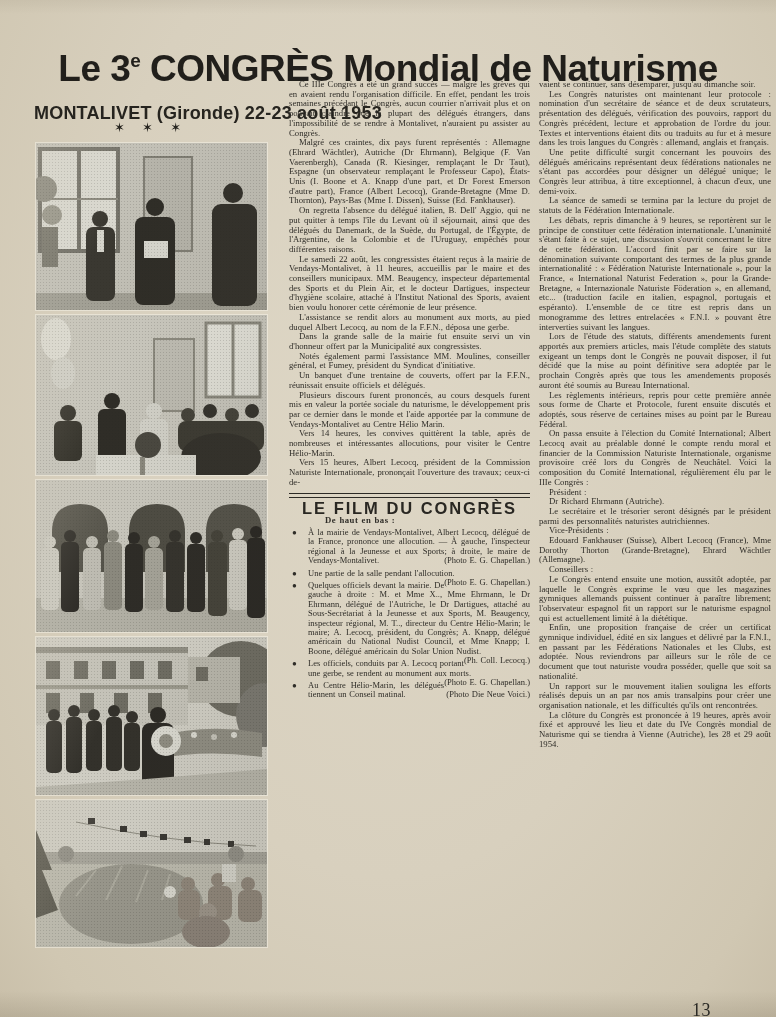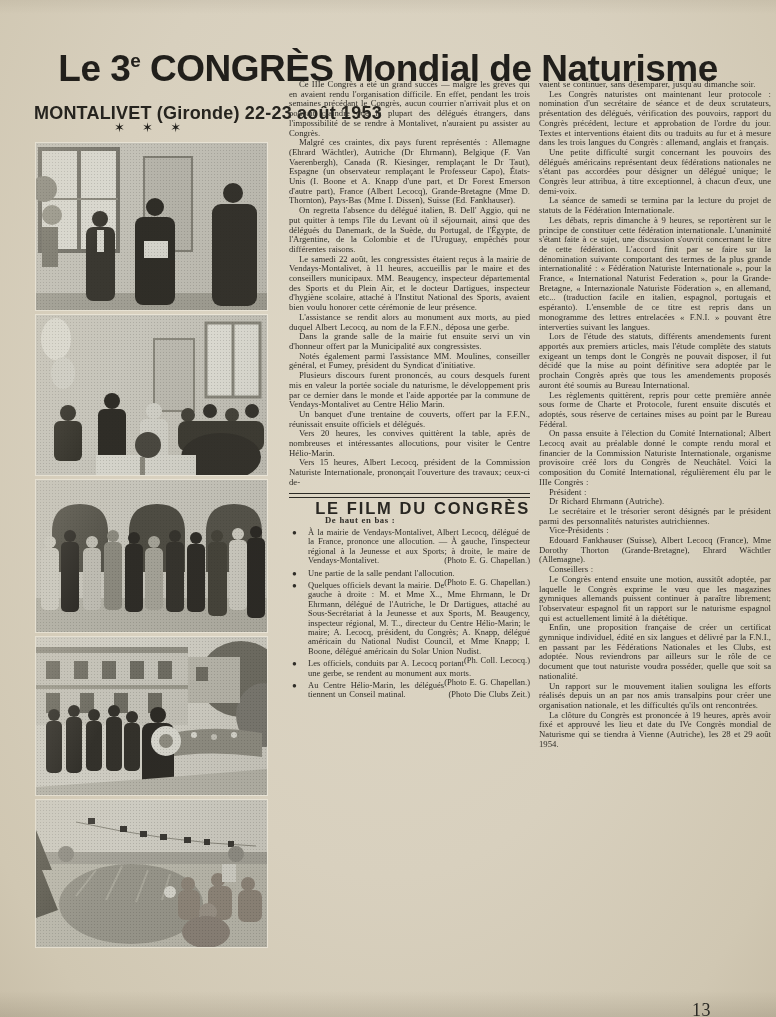--- a/index.html
+++ b/index.html
@@ -46,21 +46,21 @@
   #photo-5{top:657px;height:147px;}
   .col{position:absolute;top:80px;font-size:8.7px;line-height:9.7px;
     text-align:justify;word-spacing:.6px;margin-left:12px;}
   .col-mid{left:277px;width:241px;}
   .col-right{left:527px;width:232px;}
   .para{margin:0;text-indent:10px;}
   .col-right .paras .para:first-child{text-indent:0;}
   .film{margin-top:5px;}
   .double-rule{height:3px;border-top:1.8px solid #2c2a25;border-bottom:1px solid #2c2a25;margin:3px 0 6px 0;}
   .film-heading{
-    margin:2px 0 3px 0;text-align:right;font-family:"Liberation Sans", sans-serif;
+    margin:2px 0 3px 0;text-align:center;font-family:"Liberation Sans", sans-serif;
     font-weight:bold;font-size:16.5px;letter-spacing:1.8px;color:#292722;text-indent:0;
   }
   .film-intro{font-weight:bold;font-size:8.7px;letter-spacing:.5px;margin:0 0 2px 0;padding-left:36px;}
   .film-item{margin:0 0 3px 0;padding-left:19px;position:relative;text-indent:0;
     font-size:8.5px;line-height:9.4px;}
   .film-item .bullet{position:absolute;left:3px;top:0;font-size:8px;line-height:9.4px;}
   .film-item .credit{float:right;}
   .pageno{position:absolute;left:692px;top:956px;font-size:18px;color:#2b2a25;letter-spacing:.5px;margin-top:44px;}
 </style>
 </head>
@@ -241,48 +241,48 @@
 
   <div class="col col-mid">
     <div class="paras">
         <p class="para">Ce IIIe Congrès a été un grand succès — malgré les grèves qui en avaient rendu l'organisation difficile. En effet, pendant les trois semaines précédant le Congrès, aucun courrier n'arrivait plus et on pouvait craindre que la plupart des délégués étrangers, dans l'impossibilité de se rendre à Montalivet, n'auraient pu assister au Congrès.</p>
         <p class="para">Malgré ces craintes, dix pays furent représentés : Allemagne (Ehrard Wächtler), Autriche (Dr Ehrmann), Belgique (F. Van Vaerenbergh), Canada (R. Kiesinger, remplaçant le Dr Taut), Espagne (un observateur remplaçant le Professeur Capo), États-Unis (I. Boone et A. Knapp d'une part, et Dr Forest Emerson d'autre part), France (Albert Lecocq), Grande-Bretagne (Mme D. Thornton), Pays-Bas (Mme I. Dissen), Suisse (Ed. Fankhauser).</p>
         <p class="para">On regretta l'absence du délégué italien, B. Dell' Aggio, qui ne put quitter à temps l'île du Levant où il séjournait, ainsi que des délégués du Danemark, de la Suède, du Portugal, de l'Égypte, de l'Argentine, de la Colombie et de l'Uruguay, empêchés pour différentes raisons.</p>
         <p class="para">Le samedi 22 août, les congressistes étaient reçus à la mairie de Vendays-Montalivet, à 11 heures, accueillis par le maire et des conseillers municipaux. MM. Beaugency, inspecteur départemental des Sports et du Plein Air, et le docteur Dartigues, inspecteur d'hygiène scolaire, attaché à l'Institut National des Sports, avaient bien voulu honorer cette cérémonie de leur présence.</p>
         <p class="para">L'assistance se rendit alors au monument aux morts, au pied duquel Albert Lecocq, au nom de la F.F.N., déposa une gerbe.</p>
         <p class="para">Dans la grande salle de la mairie fut ensuite servi un vin d'honneur offert par la Municipalité aux congressistes.</p>
         <p class="para">Notés également parmi l'assistance MM. Moulines, conseiller général, et Fumey, président du Syndicat d'initiative.</p>
+        <p class="para">Un banquet d'une trentaine de couverts, offert par la F.F.N., réunissait ensuite officiels et délégués.</p>
         <p class="para">Plusieurs discours furent prononcés, au cours desquels furent mis en valeur la portée sociale du naturisme, le développement pris par ce dernier dans le monde et l'aide apportée par la commune de Vendays-Montalivet au Centre Hélio Marin.</p>
-        <p class="para">Un banquet d'une trentaine de couverts, offert par la F.F.N., réunissait ensuite officiels et délégués.</p>
-        <p class="para">Vers 20 heures, les convives quittèrent la table, après de nombreuses et intéressantes allocutions, pour visiter le Centre Hélio-Marin.</p>
+        <p class="para">Vers 14 heures, les convives quittèrent la table, après de nombreuses et intéressantes allocutions, pour visiter le Centre Hélio-Marin.</p>
         <p class="para">Vers 15 heures, Albert Lecocq, président de la Commission Naturiste Internationale, prononçait l'ouverture des travaux; ceux-ci de-</p>
       </div>
     <div class="film">
       <div class="double-rule"></div>
       <h2 class="film-heading">LE FILM DU CONGRÈS</h2>
       <div class="film-intro">De haut en bas :</div>
       <div class="film-items">
           <p class="film-item"><span class="bullet">●</span>À la mairie de Vendays-Montalivet, Albert Lecocq, délégué de la France, prononce une allocution. — À gauche, l'inspecteur régional à la Jeunesse et aux Sports; à droite, le maire de Vendays-Montalivet. <span class="credit">(Photo E. G. Chapellan.)</span></p>
           <p class="film-item"><span class="bullet">●</span>Une partie de la salle pendant l'allocution. <span class="credit">(Photo E. G. Chapellan.)</span></p>
           <p class="film-item"><span class="bullet">●</span>Quelques officiels devant la mairie. De gauche à droite : M. et Mme X.., Mme Ehrmann, le Dr Ehrmann, délégué de l'Autriche, le Dr Dartigues, attaché au Sous-Secrétariat à la Jeunesse et aux Sports, M. Beaugency, inspecteur régional, M. T.., directeur du Centre Hélio-Marin; le maire; A. Lecocq, président, du Congrès; A. Knapp, délégué américain du National Nudist Council, et Mme Knapp; I. Boone, délégué américain du Solar Union Nudist. <span class="credit">(Ph. Coll. Lecocq.)</span></p>
           <p class="film-item"><span class="bullet">●</span>Les officiels, conduits par A. Lecocq portant une gerbe, se rendent au monument aux morts. <span class="credit">(Photo E. G. Chapellan.)</span></p>
-          <p class="film-item"><span class="bullet">●</span>Au Centre Hélio-Marin, les délégués tiennent un Conseil matinal. <span class="credit">(Photo Die Clubs Zeit.)</span></p>
+          <p class="film-item"><span class="bullet">●</span>Au Centre Hélio-Marin, les délégués tiennent un Conseil matinal. <span class="credit">(Photo Die Neue Voici.)</span></p>
         </div>
     </div>
   </div>
 
   <div class="col col-right">
     <div class="paras">
         <p class="para">vaient se continuer, sans désemparer, jusqu'au dimanche soir.</p>
         <p class="para">Les Congrès naturistes ont maintenant leur protocole : nomination d'un secrétaire de séance et de deux scrutateurs, présentation des délégués, vérification des pouvoirs, rapport du Congrès précédent, lecture et approbation de l'ordre du jour. Textes et interventions étaient dits ou traduits au fur et à mesure dans les trois langues du Congrès : allemand, anglais et français.</p>
         <p class="para">Une petite difficulté surgit concernant les pouvoirs des délégués américains représentant deux fédérations nationales ne s'étant pas accordées pour désigner un délégué unique; le Congrès leur attribua, à titre exceptionnel, à chacun d'eux, une demi-voix.</p>
         <p class="para">La séance de samedi se termina par la lecture du projet de statuts de la Fédération Internationale.</p>
         <p class="para">Les débats, repris dimanche à 9 heures, se reportèrent sur le principe de constituer cette fédération internationale. L'unanimité s'étant faite à ce sujet, une discussion s'ouvrit concernant le titre de cette fédération. L'accord finit par se faire sur la dénomination suivante comportant des termes de la plus grande internationalité : « Fédération Naturiste Internationale », pour la France, « International Naturist Federation », pour la Grande-Bretagne, « Internazionale Naturiste Föderation », en allemand, etc... (traduction facile en italien, espagnol, portugais et espéranto). L'ensemble de ce titre est repris dans un monogramme des lettres entrelacées « F.N.I. » pouvant être interverties suivant les langues.</p>
         <p class="para">Lors de l'étude des statuts, différents amendements furent apportés aux premiers articles, mais l'étude complète des statuts exigeant un temps dont le Congrès ne pouvait disposer, il fut décidé que la mise au point définitive sera adoptée par le prochain Congrès après que tous les amendements proposés auront été soumis au Bureau International.</p>
-        <p class="para">Les règlements quittèrent, repris pour cette première année sous forme de Charte et Protocole, furent ensuite discutés et adoptés, sous réserve de certaines mises au point par le Bureau Fédéral.</p>
+        <p class="para">Les règlements intérieurs, repris pour cette première année sous forme de Charte et Protocole, furent ensuite discutés et adoptés, sous réserve de certaines mises au point par le Bureau Fédéral.</p>
         <p class="para">On passa ensuite à l'élection du Comité International; Albert Lecocq avait au préalable donné le compte rendu moral et financier de la Commission Naturiste Internationale, organisme provisoire créé lors du Congrès de Neuchâtel. Voici la composition du Comité International, régulièrement élu par le IIIe Congrès :</p>
         <p class="para">Président :</p>
         <p class="para">Dr Richard Ehrmann (Autriche).</p>
         <p class="para">Le secrétaire et le trésorier seront désignés par le président parmi des personnalités naturistes autrichiennes.</p>
         <p class="para">Vice-Présidents :</p>
         <p class="para">Edouard Fankhauser (Suisse), Albert Lecocq (France), Mme Dorothy Thorton (Grande-Bretagne), Ehrard Wächtler (Allemagne).</p>
         <p class="para">Conseillers :</p>
         <p class="para">Le Congrès entend ensuite une motion, aussitôt adoptée, par laquelle le Congrès exprime le vœu que les magazines gymniques allemands puissent continuer à paraître librement; l'observateur espagnol fit un rapport sur le naturisme espagnol qui est actuellement limité à la diététique.</p>
         <p class="para">Enfin, une proposition française de créer un certificat gymnique individuel, édité en six langues et délivré par la F.N.I., en passant par les Fédérations Nationales et les Clubs, est adoptée. Nous reviendrons par ailleurs sur le rôle de ce document que tout naturiste voudra posséder, quelle que soit sa nationalité.</p>
         <p class="para">Un rapport sur le mouvement italien souligna les efforts réalisés depuis un an par nos amis transalpins pour créer une organisation nationale, et les difficultés qu'ils ont rencontrées.</p>

